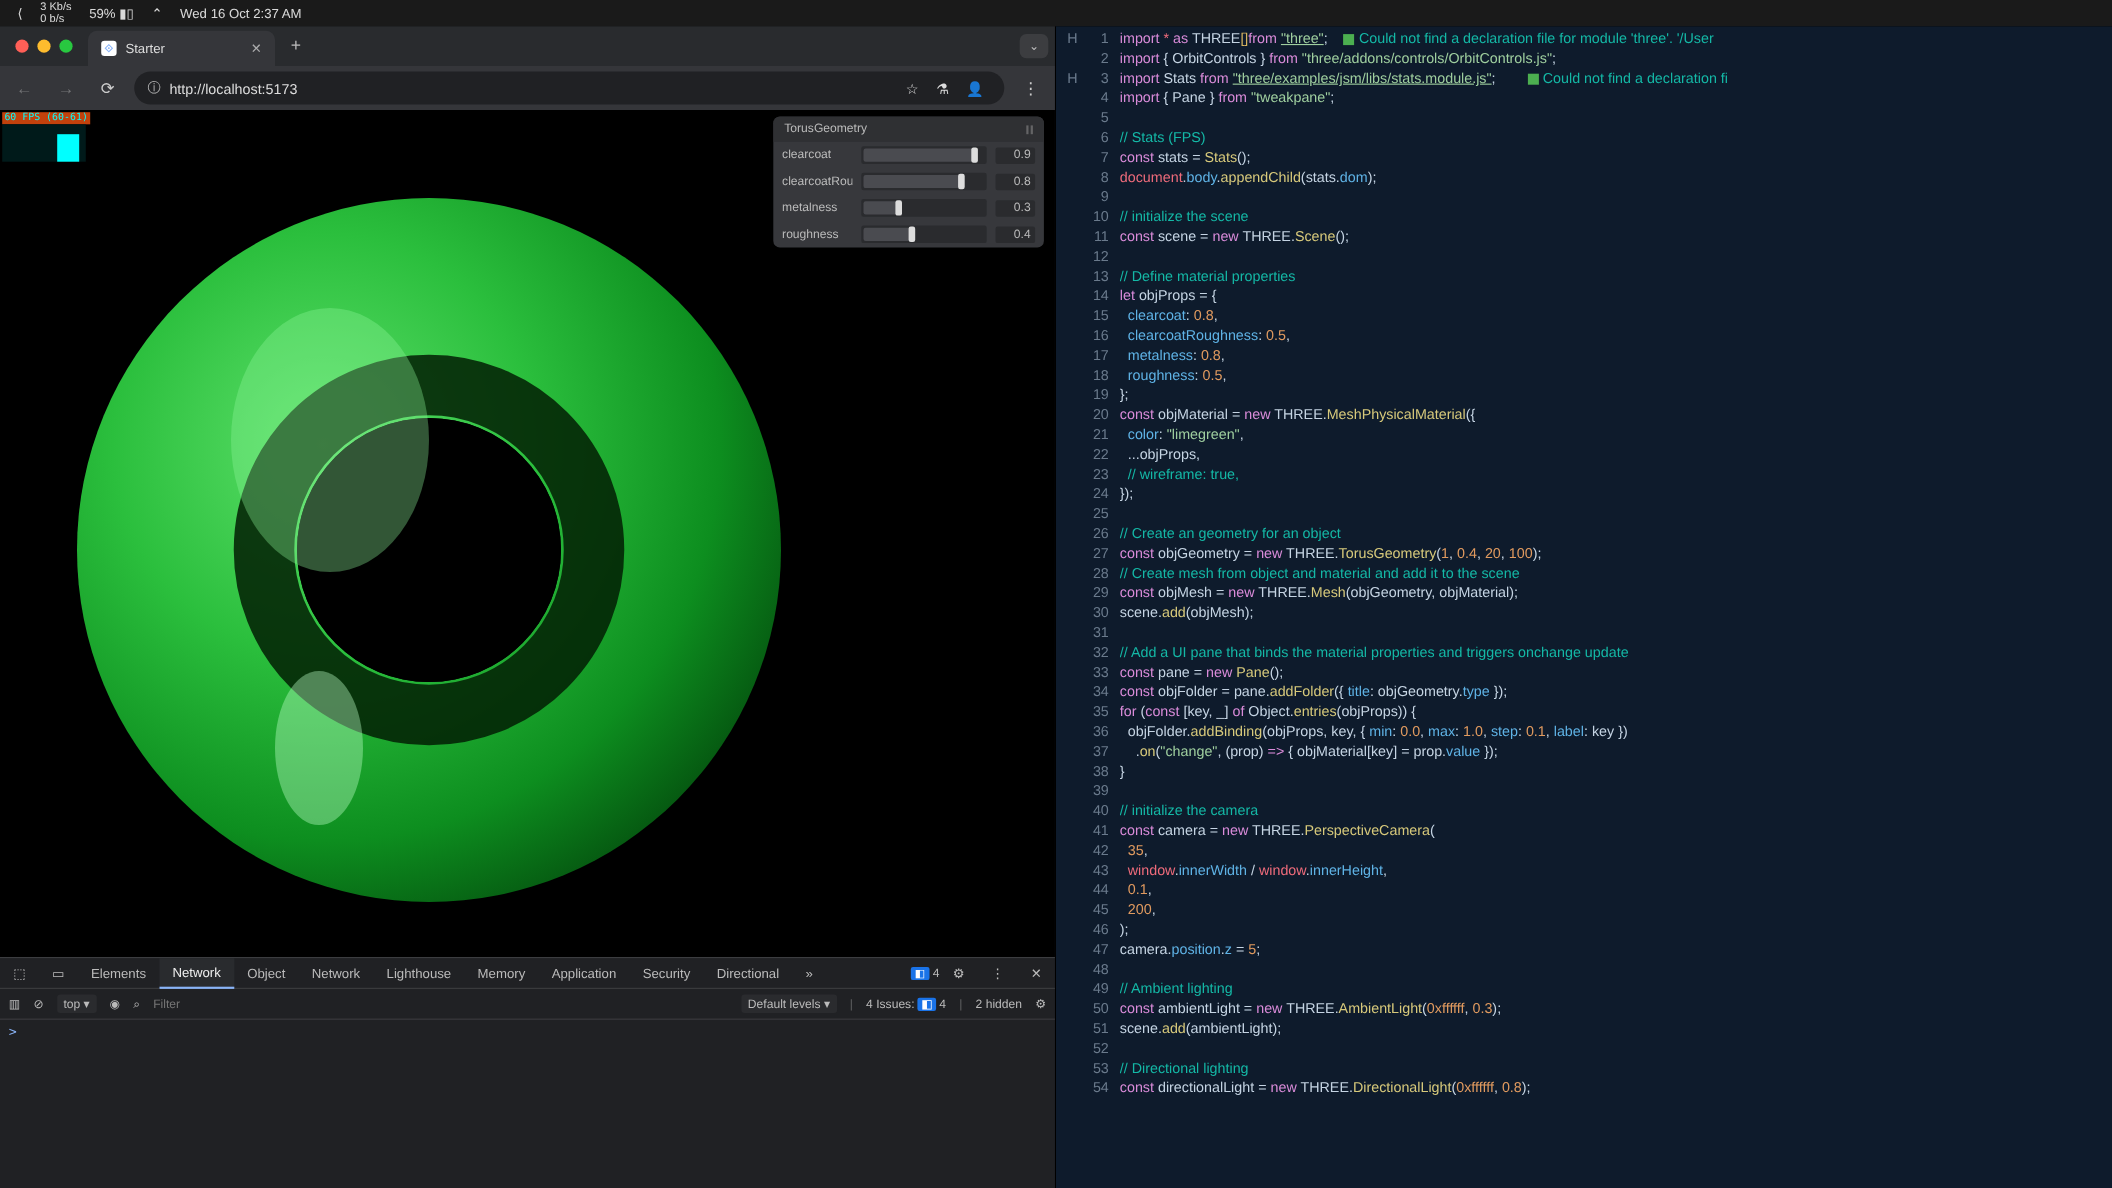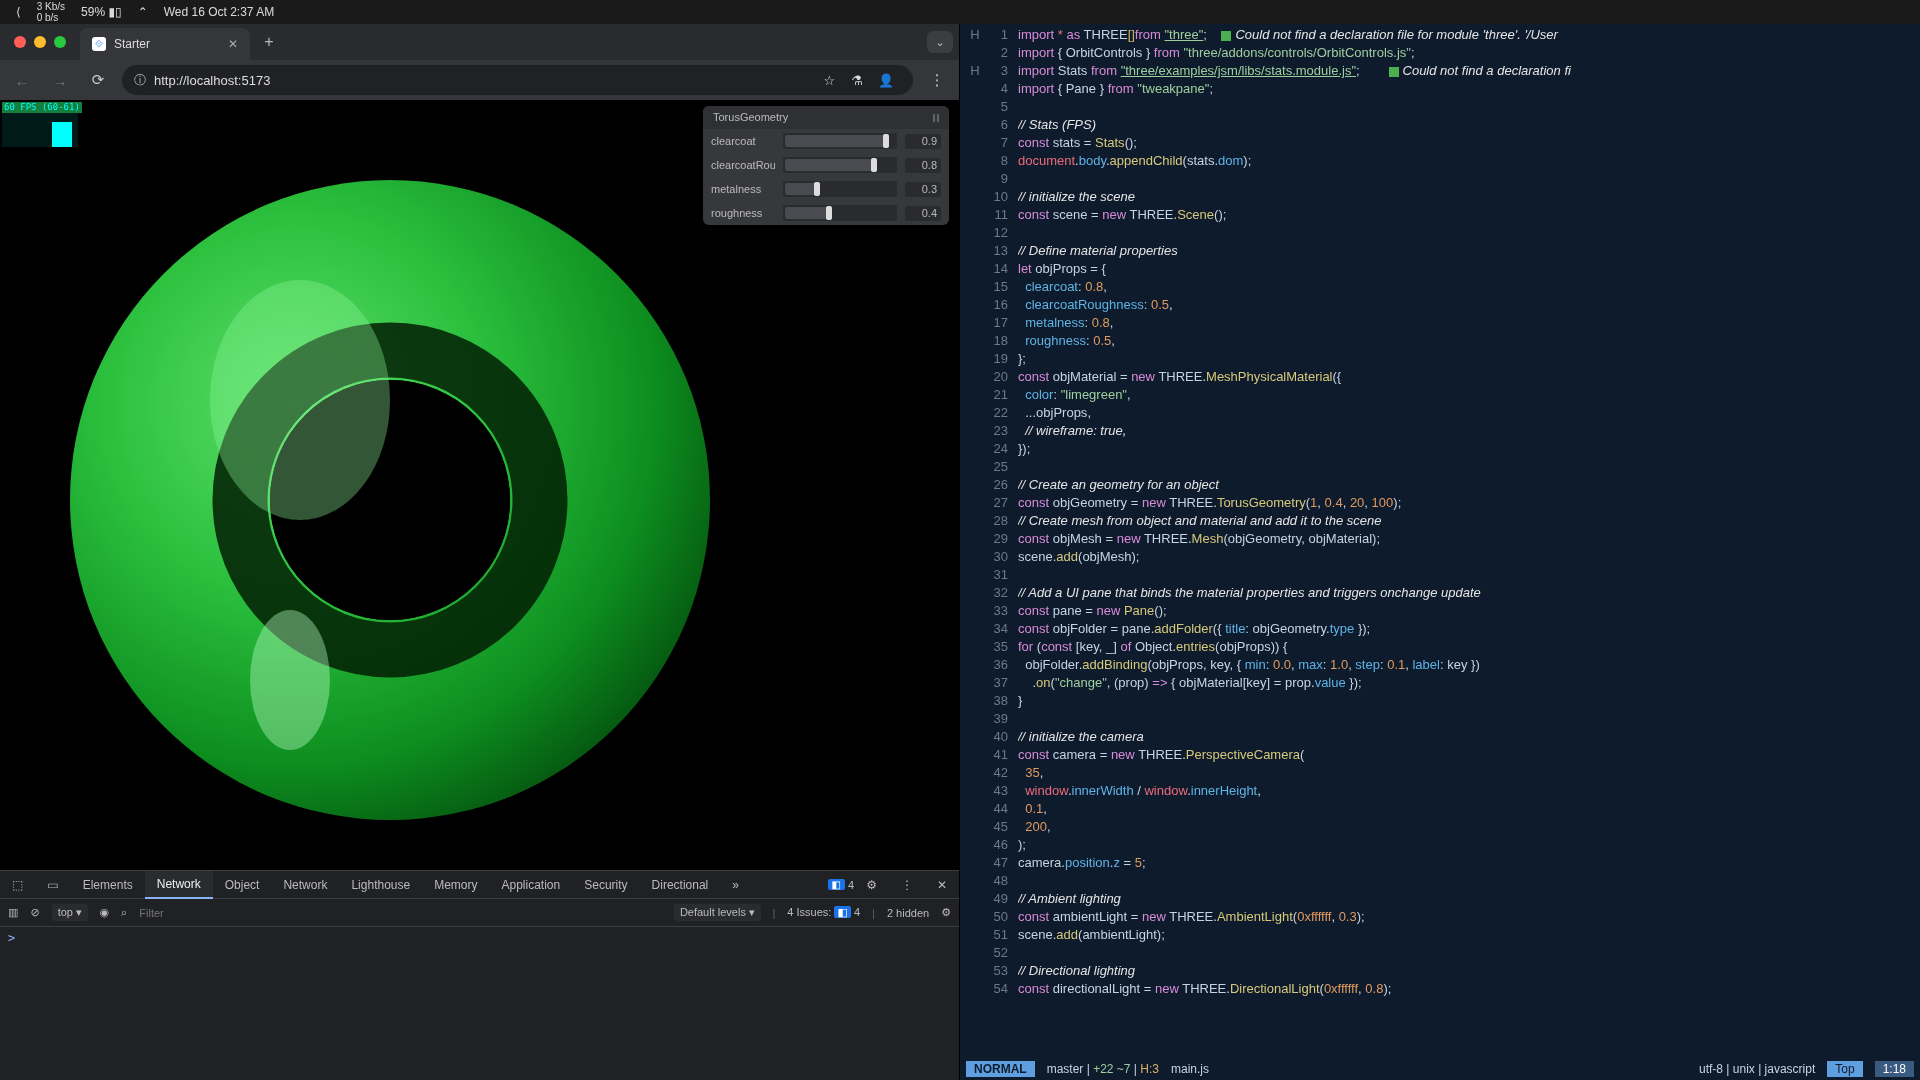--- a/index.html
+++ b/index.html
@@ -27,21 +27,21 @@
 .chev{margin-left:auto;width:26px;height:22px;border-radius:6px;background:#3c3d40;text-align:center;line-height:22px;color:#bbb;font-size:11px}
 .addr{display:flex;align-items:center;height:40px;background:#35363a;gap:10px;padding:0 8px}
 .abtn{width:28px;height:28px;display:flex;align-items:center;justify-content:center;color:#ccc;font-size:15px;border-radius:50%}
 .abtn.dis{opacity:.4}
 .url{flex:1;display:flex;align-items:center;background:#202124;border-radius:18px;height:30px;padding:0 12px;font-size:13px;color:#ddd;gap:8px}
 .url .iicon{opacity:.8;font-size:12px}
 .url-extras{display:flex;gap:16px;align-items:center;margin-left:auto;padding-right:6px}
 
 .viewport{flex:1;background:#000;position:relative;overflow:hidden}
 .stats{position:absolute;top:2px;left:2px}
-.stats-head{font:9px/1 monospace;color:#0ff;background:#15803d;padding:1px 2px}
+.stats-head{font:9px/1 monospace;color:#0ff;background:#c2410c;padding:1px 2px}
 .stats-box{width:76px;height:34px;background:#001a1a;position:relative}
 .stats-bar{position:absolute;bottom:0;right:6px;width:20px;height:25px;background:#0ff}
 .torus{position:absolute;left:50px;top:60px}
 
 .pane{position:absolute;right:10px;top:6px;width:246px;background:#37383c;border-radius:6px;font:11px/1 monospace;color:#bbb;overflow:hidden}
 .pane-title{padding:6px 10px;background:#2f3033;display:flex;align-items:center;justify-content:space-between}
 .pane-title .tog{display:flex;gap:2px;opacity:.6}
 .pane-title .tog span{width:2px;height:8px;background:#888}
 .row{display:flex;align-items:center;padding:4px 8px;gap:8px}
 .row .lab{width:64px;overflow:hidden;white-space:nowrap}
@@ -70,21 +70,21 @@
 .ln{display:flex}
 .gut{width:18px;text-align:center;color:#6a7a8c}
 .num{width:34px;text-align:right;color:#6a7a8c;padding-right:10px}
 .src{flex:1;overflow:hidden}
 
 .dsq{width:10px;height:10px;display:inline-block;background:#4caf50;margin-right:4px;vertical-align:middle}
 .r1{color:#ee6b7b}
 .b1{color:#5fb3e6}
 .y1{color:#d7b45f}
 .o1{color:#e09a5f}
-.cm{color:#e5e5e5;font-style:italic}
+.cm{color:#14b8a6;}
 .und{text-decoration:underline}
 .st{color:#9fcf9f}
 .kw{color:#d98bd9}
 .fn{color:#d7c97b}
 .nm{color:#c5d4e3}
 .statusline{height:22px;background:#0e1b2c;display:flex;align-items:center;font:12px/1 monospace;color:#c5d4e3;gap:12px;padding:0 6px}
 .mode{background:#5f9fe0;color:#0e1b2c;padding:2px 8px;font-weight:700}
 .statusline .sp{flex:1}
 .posbox{background:#5f9fe0;color:#0e1b2c;padding:2px 8px}
 </style>
@@ -244,23 +244,14 @@
         <span style="opacity:.4">|</span>
         <span>2 hidden</span>
         <span>⚙</span>
       </div>
       <div class="dev-con">&gt;</div>
     </div>
   </div>
 
   <div class="right">
     <div class="code" id="code"><div class="ln"><span class="gut">H</span><span class="num">1</span><span class="src"><span class="kw">import</span> <span class="r1">*</span> <span class="kw">as</span> <span class="nm">THREE</span><span class="y1">[]</span><span class="kw">from</span> <span class="st und">"three"</span>;    <span class="dsq"></span><span class="cm">Could not find a declaration file for module 'three'. '/User</span></span></div><div class="ln"><span class="gut"> </span><span class="num">2</span><span class="src"><span class="kw">import</span> { <span class="nm">OrbitControls</span> } <span class="kw">from</span> <span class="st">"three/addons/controls/OrbitControls.js"</span>;</span></div><div class="ln"><span class="gut">H</span><span class="num">3</span><span class="src"><span class="kw">import</span> <span class="nm">Stats</span> <span class="kw">from</span> <span class="st und">"three/examples/jsm/libs/stats.module.js"</span>;        <span class="dsq"></span><span class="cm">Could not find a declaration fi</span></span></div><div class="ln"><span class="gut"> </span><span class="num">4</span><span class="src"><span class="kw">import</span> { <span class="nm">Pane</span> } <span class="kw">from</span> <span class="st">"tweakpane"</span>;</span></div><div class="ln"><span class="gut"> </span><span class="num">5</span><span class="src"></span></div><div class="ln"><span class="gut"> </span><span class="num">6</span><span class="src"><span class="cm">// Stats (FPS)</span></span></div><div class="ln"><span class="gut"> </span><span class="num">7</span><span class="src"><span class="kw">const</span> <span class="nm">stats</span> = <span class="fn">Stats</span>();</span></div><div class="ln"><span class="gut"> </span><span class="num">8</span><span class="src"><span class="r1">document</span>.<span class="b1">body</span>.<span class="fn">appendChild</span>(<span class="nm">stats</span>.<span class="b1">dom</span>);</span></div><div class="ln"><span class="gut"> </span><span class="num">9</span><span class="src"></span></div><div class="ln"><span class="gut"> </span><span class="num">10</span><span class="src"><span class="cm">// initialize the scene</span></span></div><div class="ln"><span class="gut"> </span><span class="num">11</span><span class="src"><span class="kw">const</span> <span class="nm">scene</span> = <span class="kw">new</span> <span class="nm">THREE</span>.<span class="fn">Scene</span>();</span></div><div class="ln"><span class="gut"> </span><span class="num">12</span><span class="src"></span></div><div class="ln"><span class="gut"> </span><span class="num">13</span><span class="src"><span class="cm">// Define material properties</span></span></div><div class="ln"><span class="gut"> </span><span class="num">14</span><span class="src"><span class="kw">let</span> <span class="nm">objProps</span> = {</span></div><div class="ln"><span class="gut"> </span><span class="num">15</span><span class="src">  <span class="b1">clearcoat</span>: <span class="o1">0.8</span>,</span></div><div class="ln"><span class="gut"> </span><span class="num">16</span><span class="src">  <span class="b1">clearcoatRoughness</span>: <span class="o1">0.5</span>,</span></div><div class="ln"><span class="gut"> </span><span class="num">17</span><span class="src">  <span class="b1">metalness</span>: <span class="o1">0.8</span>,</span></div><div class="ln"><span class="gut"> </span><span class="num">18</span><span class="src">  <span class="b1">roughness</span>: <span class="o1">0.5</span>,</span></div><div class="ln"><span class="gut"> </span><span class="num">19</span><span class="src">};</span></div><div class="ln"><span class="gut"> </span><span class="num">20</span><span class="src"><span class="kw">const</span> <span class="nm">objMaterial</span> = <span class="kw">new</span> <span class="nm">THREE</span>.<span class="fn">MeshPhysicalMaterial</span>({</span></div><div class="ln"><span class="gut"> </span><span class="num">21</span><span class="src">  <span class="b1">color</span>: <span class="st">"limegreen"</span>,</span></div><div class="ln"><span class="gut"> </span><span class="num">22</span><span class="src">  ...<span class="nm">objProps</span>,</span></div><div class="ln"><span class="gut"> </span><span class="num">23</span><span class="src">  <span class="cm">// wireframe: true,</span></span></div><div class="ln"><span class="gut"> </span><span class="num">24</span><span class="src">});</span></div><div class="ln"><span class="gut"> </span><span class="num">25</span><span class="src"></span></div><div class="ln"><span class="gut"> </span><span class="num">26</span><span class="src"><span class="cm">// Create an geometry for an object</span></span></div><div class="ln"><span class="gut"> </span><span class="num">27</span><span class="src"><span class="kw">const</span> <span class="nm">objGeometry</span> = <span class="kw">new</span> <span class="nm">THREE</span>.<span class="fn">TorusGeometry</span>(<span class="o1">1</span>, <span class="o1">0.4</span>, <span class="o1">20</span>, <span class="o1">100</span>);</span></div><div class="ln"><span class="gut"> </span><span class="num">28</span><span class="src"><span class="cm">// Create mesh from object and material and add it to the scene</span></span></div><div class="ln"><span class="gut"> </span><span class="num">29</span><span class="src"><span class="kw">const</span> <span class="nm">objMesh</span> = <span class="kw">new</span> <span class="nm">THREE</span>.<span class="fn">Mesh</span>(<span class="nm">objGeometry</span>, <span class="nm">objMaterial</span>);</span></div><div class="ln"><span class="gut"> </span><span class="num">30</span><span class="src"><span class="nm">scene</span>.<span class="fn">add</span>(<span class="nm">objMesh</span>);</span></div><div class="ln"><span class="gut"> </span><span class="num">31</span><span class="src"></span></div><div class="ln"><span class="gut"> </span><span class="num">32</span><span class="src"><span class="cm">// Add a UI pane that binds the material properties and triggers onchange update</span></span></div><div class="ln"><span class="gut"> </span><span class="num">33</span><span class="src"><span class="kw">const</span> <span class="nm">pane</span> = <span class="kw">new</span> <span class="fn">Pane</span>();</span></div><div class="ln"><span class="gut"> </span><span class="num">34</span><span class="src"><span class="kw">const</span> <span class="nm">objFolder</span> = <span class="nm">pane</span>.<span class="fn">addFolder</span>({ <span class="b1">title</span>: <span class="nm">objGeometry</span>.<span class="b1">type</span> });</span></div><div class="ln"><span class="gut"> </span><span class="num">35</span><span class="src"><span class="kw">for</span> (<span class="kw">const</span> [<span class="nm">key</span>, <span class="nm">_</span>] <span class="kw">of</span> <span class="nm">Object</span>.<span class="fn">entries</span>(<span class="nm">objProps</span>)) {</span></div><div class="ln"><span class="gut"> </span><span class="num">36</span><span class="src">  <span class="nm">objFolder</span>.<span class="fn">addBinding</span>(<span class="nm">objProps</span>, <span class="nm">key</span>, { <span class="b1">min</span>: <span class="o1">0.0</span>, <span class="b1">max</span>: <span class="o1">1.0</span>, <span class="b1">step</span>: <span class="o1">0.1</span>, <span class="b1">label</span>: <span class="nm">key</span> })</span></div><div class="ln"><span class="gut"> </span><span class="num">37</span><span class="src">    .<span class="fn">on</span>(<span class="st">"change"</span>, (<span class="nm">prop</span>) <span class="kw">=&gt;</span> { <span class="nm">objMaterial</span>[<span class="nm">key</span>] = <span class="nm">prop</span>.<span class="b1">value</span> });</span></div><div class="ln"><span class="gut"> </span><span class="num">38</span><span class="src">}</span></div><div class="ln"><span class="gut"> </span><span class="num">39</span><span class="src"></span></div><div class="ln"><span class="gut"> </span><span class="num">40</span><span class="src"><span class="cm">// initialize the camera</span></span></div><div class="ln"><span class="gut"> </span><span class="num">41</span><span class="src"><span class="kw">const</span> <span class="nm">camera</span> = <span class="kw">new</span> <span class="nm">THREE</span>.<span class="fn">PerspectiveCamera</span>(</span></div><div class="ln"><span class="gut"> </span><span class="num">42</span><span class="src">  <span class="o1">35</span>,</span></div><div class="ln"><span class="gut"> </span><span class="num">43</span><span class="src">  <span class="r1">window</span>.<span class="b1">innerWidth</span> / <span class="r1">window</span>.<span class="b1">innerHeight</span>,</span></div><div class="ln"><span class="gut"> </span><span class="num">44</span><span class="src">  <span class="o1">0.1</span>,</span></div><div class="ln"><span class="gut"> </span><span class="num">45</span><span class="src">  <span class="o1">200</span>,</span></div><div class="ln"><span class="gut"> </span><span class="num">46</span><span class="src">);</span></div><div class="ln"><span class="gut"> </span><span class="num">47</span><span class="src"><span class="nm">camera</span>.<span class="b1">position</span>.<span class="b1">z</span> = <span class="o1">5</span>;</span></div><div class="ln"><span class="gut"> </span><span class="num">48</span><span class="src"></span></div><div class="ln"><span class="gut"> </span><span class="num">49</span><span class="src"><span class="cm">// Ambient lighting</span></span></div><div class="ln"><span class="gut"> </span><span class="num">50</span><span class="src"><span class="kw">const</span> <span class="nm">ambientLight</span> = <span class="kw">new</span> <span class="nm">THREE</span>.<span class="fn">AmbientLight</span>(<span class="o1">0xffffff</span>, <span class="o1">0.3</span>);</span></div><div class="ln"><span class="gut"> </span><span class="num">51</span><span class="src"><span class="nm">scene</span>.<span class="fn">add</span>(<span class="nm">ambientLight</span>);</span></div><div class="ln"><span class="gut"> </span><span class="num">52</span><span class="src"></span></div><div class="ln"><span class="gut"> </span><span class="num">53</span><span class="src"><span class="cm">// Directional lighting</span></span></div><div class="ln"><span class="gut"> </span><span class="num">54</span><span class="src"><span class="kw">const</span> <span class="nm">directionalLight</span> = <span class="kw">new</span> <span class="nm">THREE</span>.<span class="fn">DirectionalLight</span>(<span class="o1">0xffffff</span>, <span class="o1">0.8</span>);</span></div></div>
-    <div class="statusline">
-      <span class="mode">NORMAL</span>
-      <span><span>master</span> | <span style="color:#9fcf9f">+22 ~7</span> | <span style="color:#d7b45f">H:3</span></span>
-      <span>main.js</span>
-      <span class="sp"></span>
-      <span>utf-8 | unix | javascript</span>
-      <span class="posbox">Top</span>
-      <span class="posbox" style="background:#3a5a80;color:#fff">1:18</span>
-    </div>
   </div>
 </div>
 
 </body></html>

